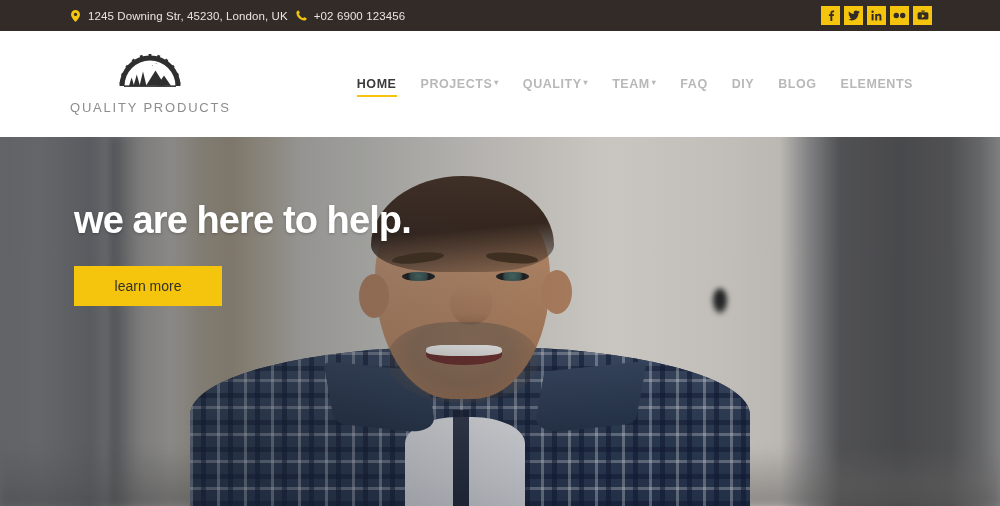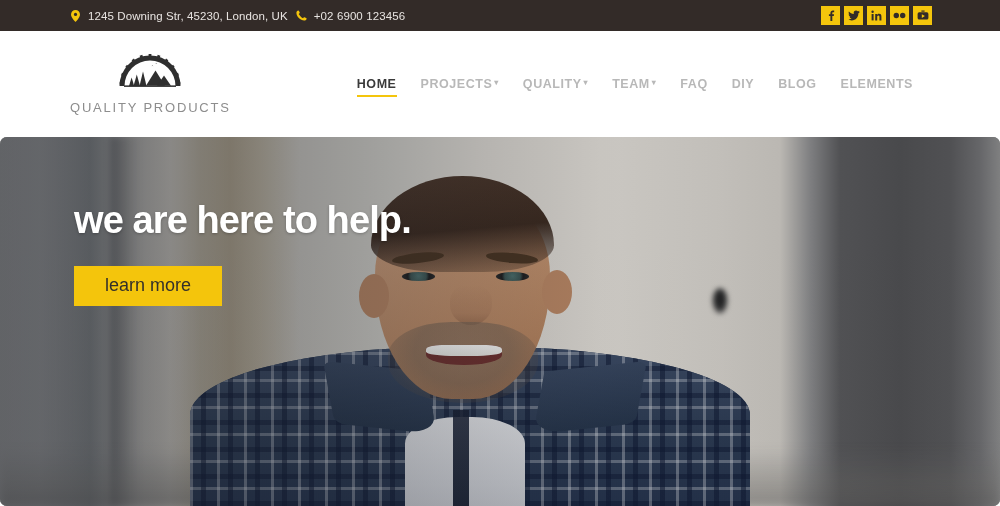--- a/index.html
+++ b/index.html
@@ -96,21 +96,20 @@
     background:#f4c50c;
   }
   .chev { font-size:8px; line-height:1; position:relative; top:-1px; }
 
   
   .hero {
     position:relative;
     height:369px;
     overflow:hidden;
     background:#6d6d6d;
-    border-radius:7px;
   }
   .hero-photo { position:absolute; inset:0; }
 
   
   .bg-wall {
     position:absolute; inset:0;
     background:
       linear-gradient(90deg,
         #8e8e8e 0%, #9a9a9a 4%, #7f8283 9%,
         #b9b6b1 13%, #cbc6bd 17%,
@@ -303,21 +302,21 @@
     letter-spacing:.05px;
     text-shadow:0 1px 3px rgba(0,0,0,.3);
   }
   .hero-btn {
     margin-top:24px;
     width:148px;
     height:40px;
     background:#f4c50c;
     border:none;
     color:#33302b;
-    font-size:18px;
+    font-size:14px;
     font-family:"Liberation Sans", sans-serif;
     cursor:pointer;
     display:flex;
     align-items:center;
     justify-content:center;
   }
 </style>
 </head>
 <body>
 

